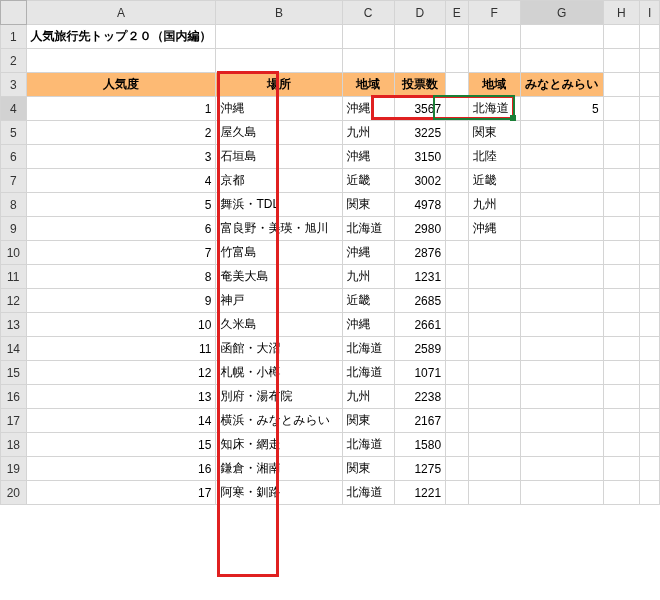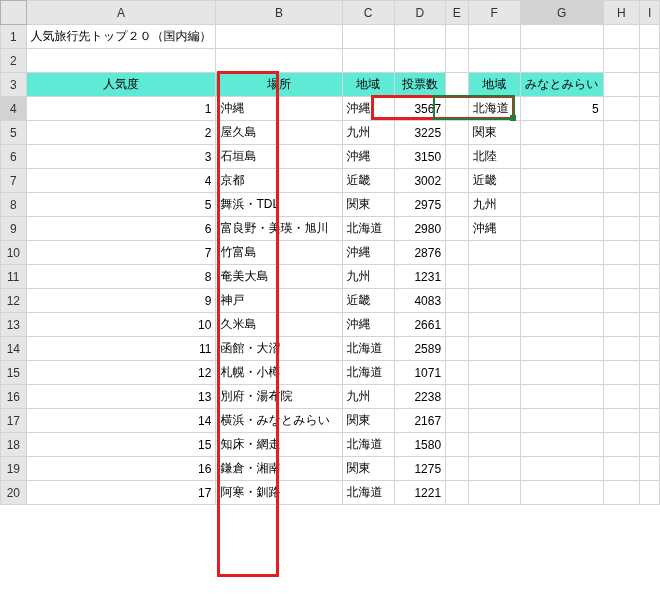--- a/index.html
+++ b/index.html
@@ -41,22 +41,22 @@
   .col-B { width: 136px; }
   .col-C { width: 62px; }
   .col-D { width: 60px; }
   .col-E { width: 30px; }
   .col-F { width: 62px; }
   .col-G { width: 82px; }
   .col-H { width: 62px; }
   .col-I { width: 30px; }
   .num { text-align: right; }
   .txt { text-align: left; }
-  .bold { font-weight: normal; }
-  .hdr-fill { background: #5eead4; }
+  .bold { font-weight: bold; }
+  .hdr-fill { background: #fdba74; }
   .center { text-align: center; }
   th.row-head.sel { background: #d2d2d2; }
   th.col-head.sel { background: #d2d2d2; }
 
   
   .redbox {
     position: absolute;
     border: 3px solid #e02020;
     pointer-events: none;
   }
@@ -187,21 +187,21 @@
           <td class="txt">近畿</td>
           <td class="num"></td>
           <td></td>
           <td></td>
         </tr>
         <tr>
           <th class="row-head">8</th>
           <td class="num">5</td>
           <td class="txt">舞浜・TDL</td>
           <td class="txt">関東</td>
-          <td class="num">2975</td>
+          <td class="num">4978</td>
           <td></td>
           <td class="txt">九州</td>
           <td class="num"></td>
           <td></td>
           <td></td>
         </tr>
         <tr>
           <th class="row-head">9</th>
           <td class="num">6</td>
           <td class="txt">富良野・美瑛・旭川</td>
@@ -235,21 +235,21 @@
           <td></td>
           <td></td>
           <td></td>
           <td></td>
         </tr>
         <tr>
           <th class="row-head">12</th>
           <td class="num">9</td>
           <td class="txt">神戸</td>
           <td class="txt">近畿</td>
-          <td class="num">4083</td>
+          <td class="num">2685</td>
           <td></td>
           <td></td>
           <td></td>
           <td></td>
           <td></td>
         </tr>
         <tr>
           <th class="row-head">13</th>
           <td class="num">10</td>
           <td class="txt">久米島</td>

